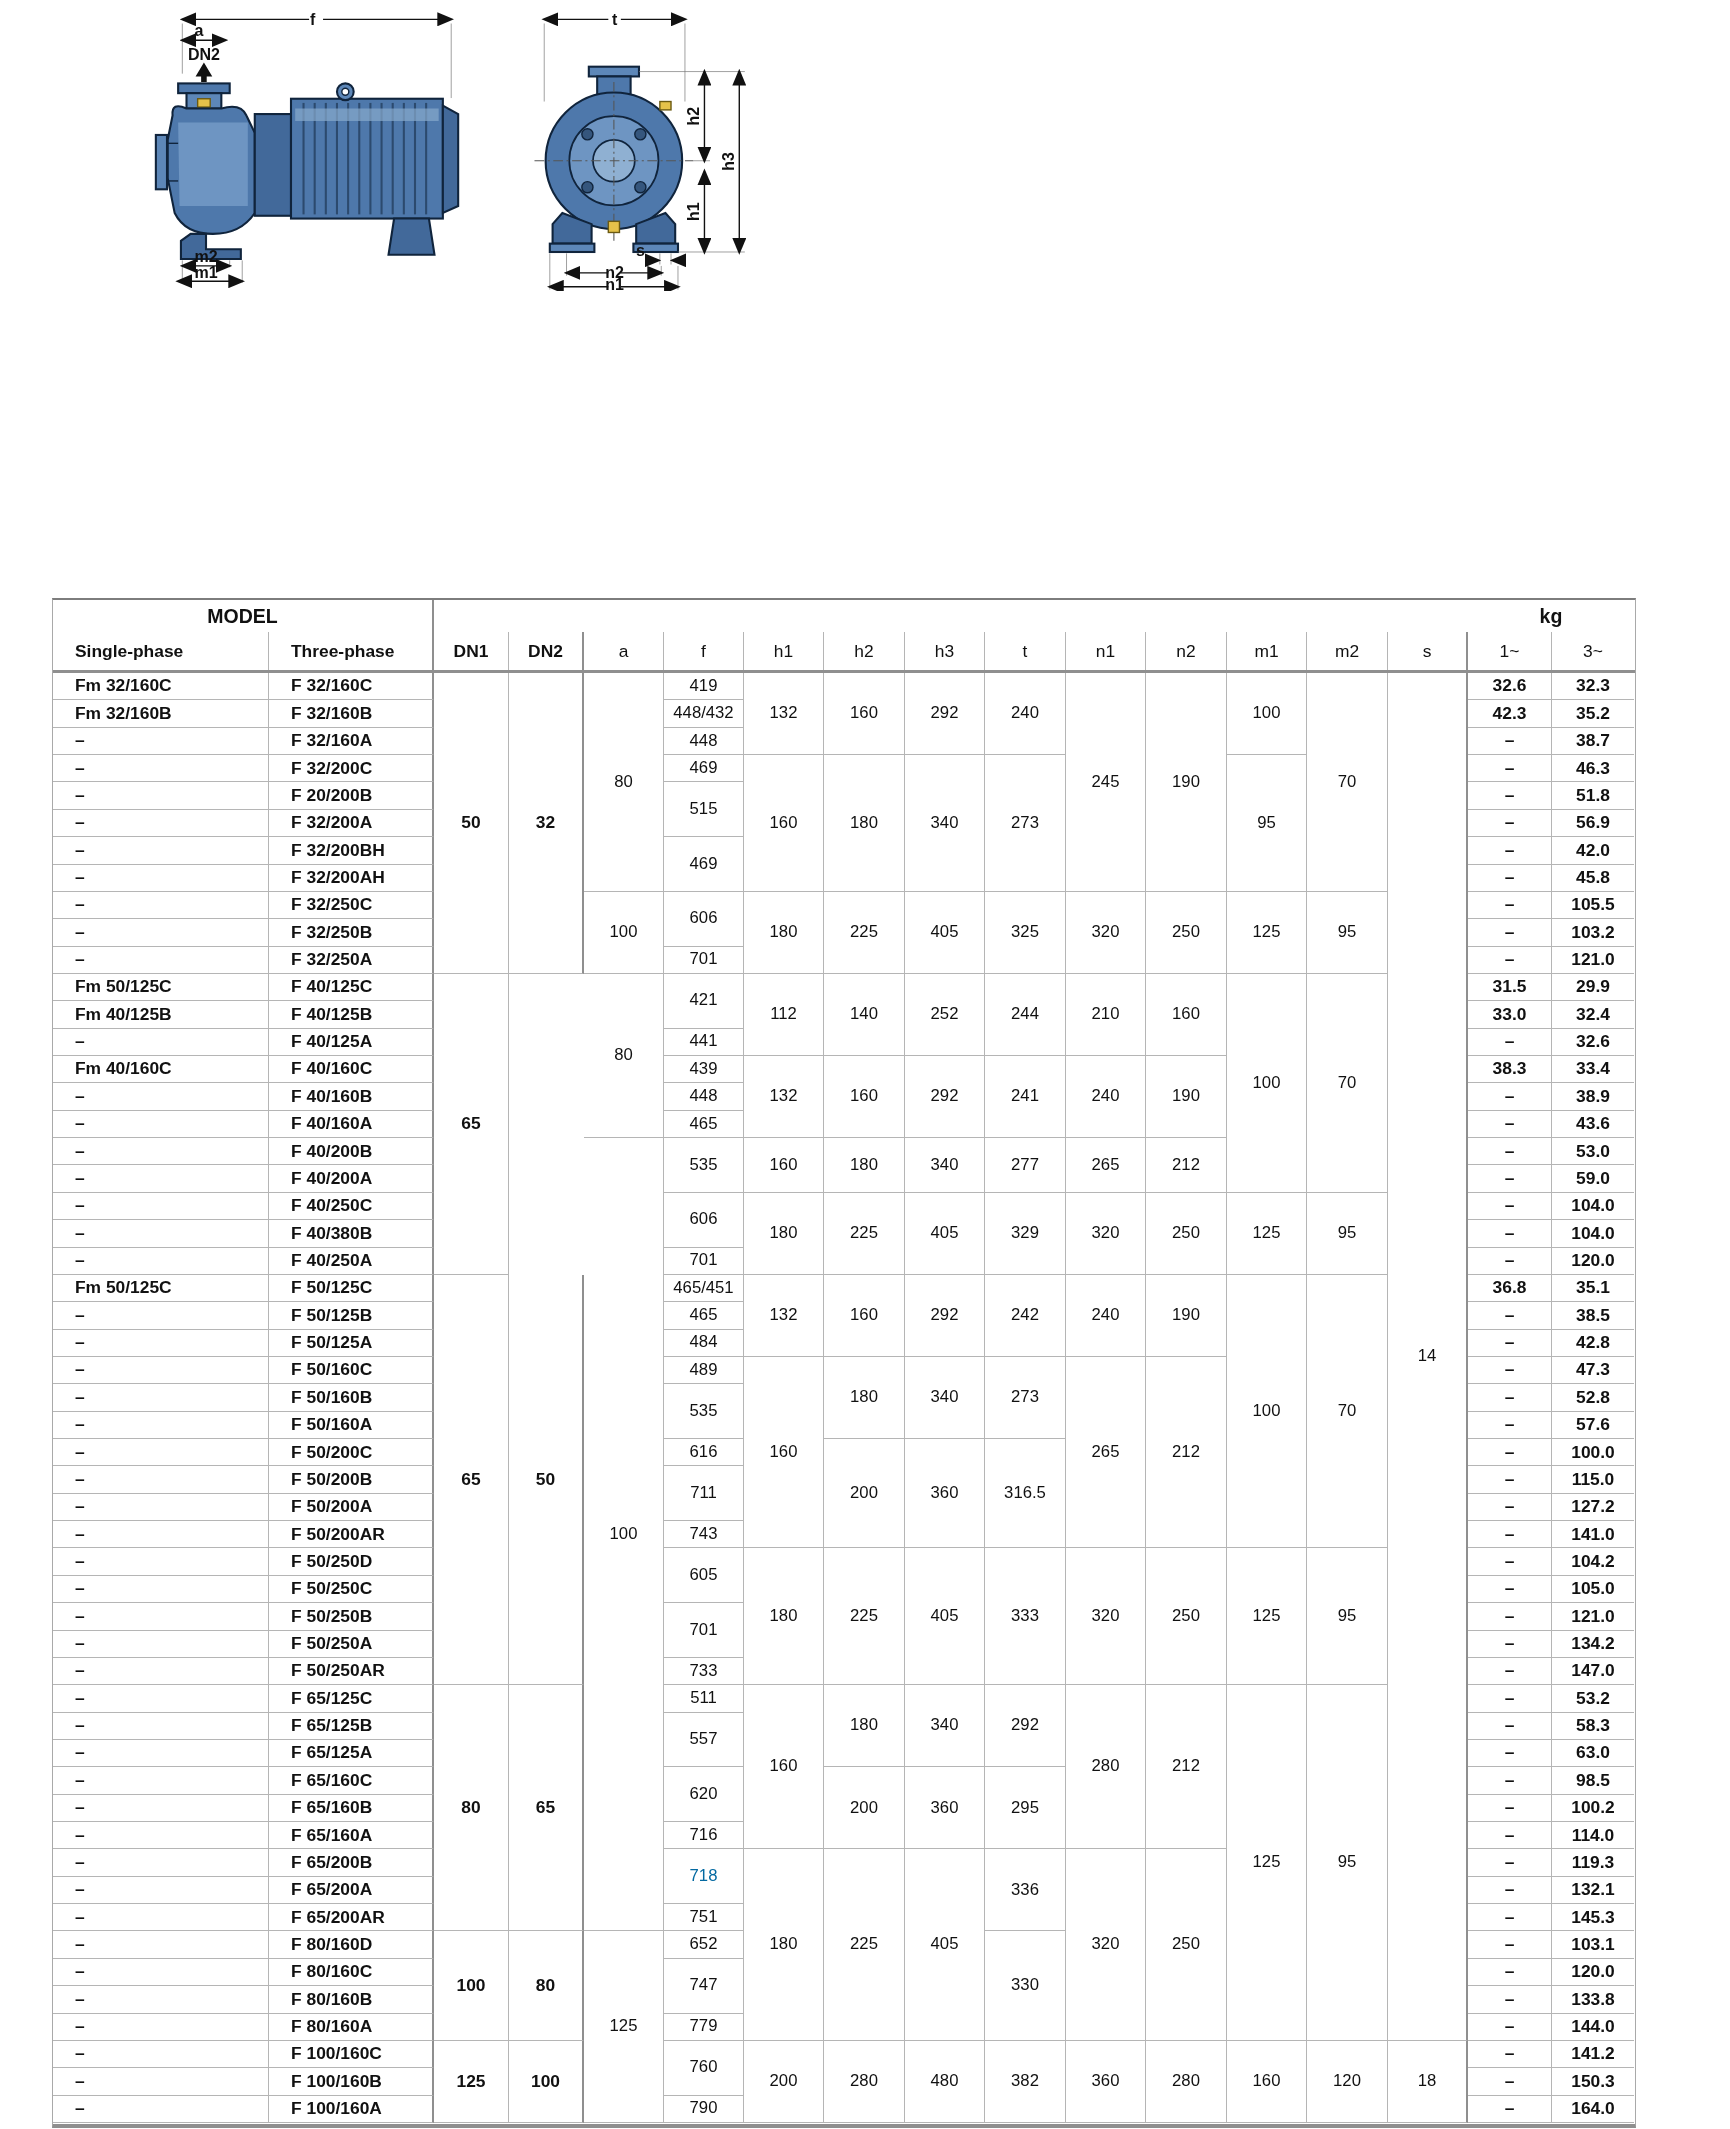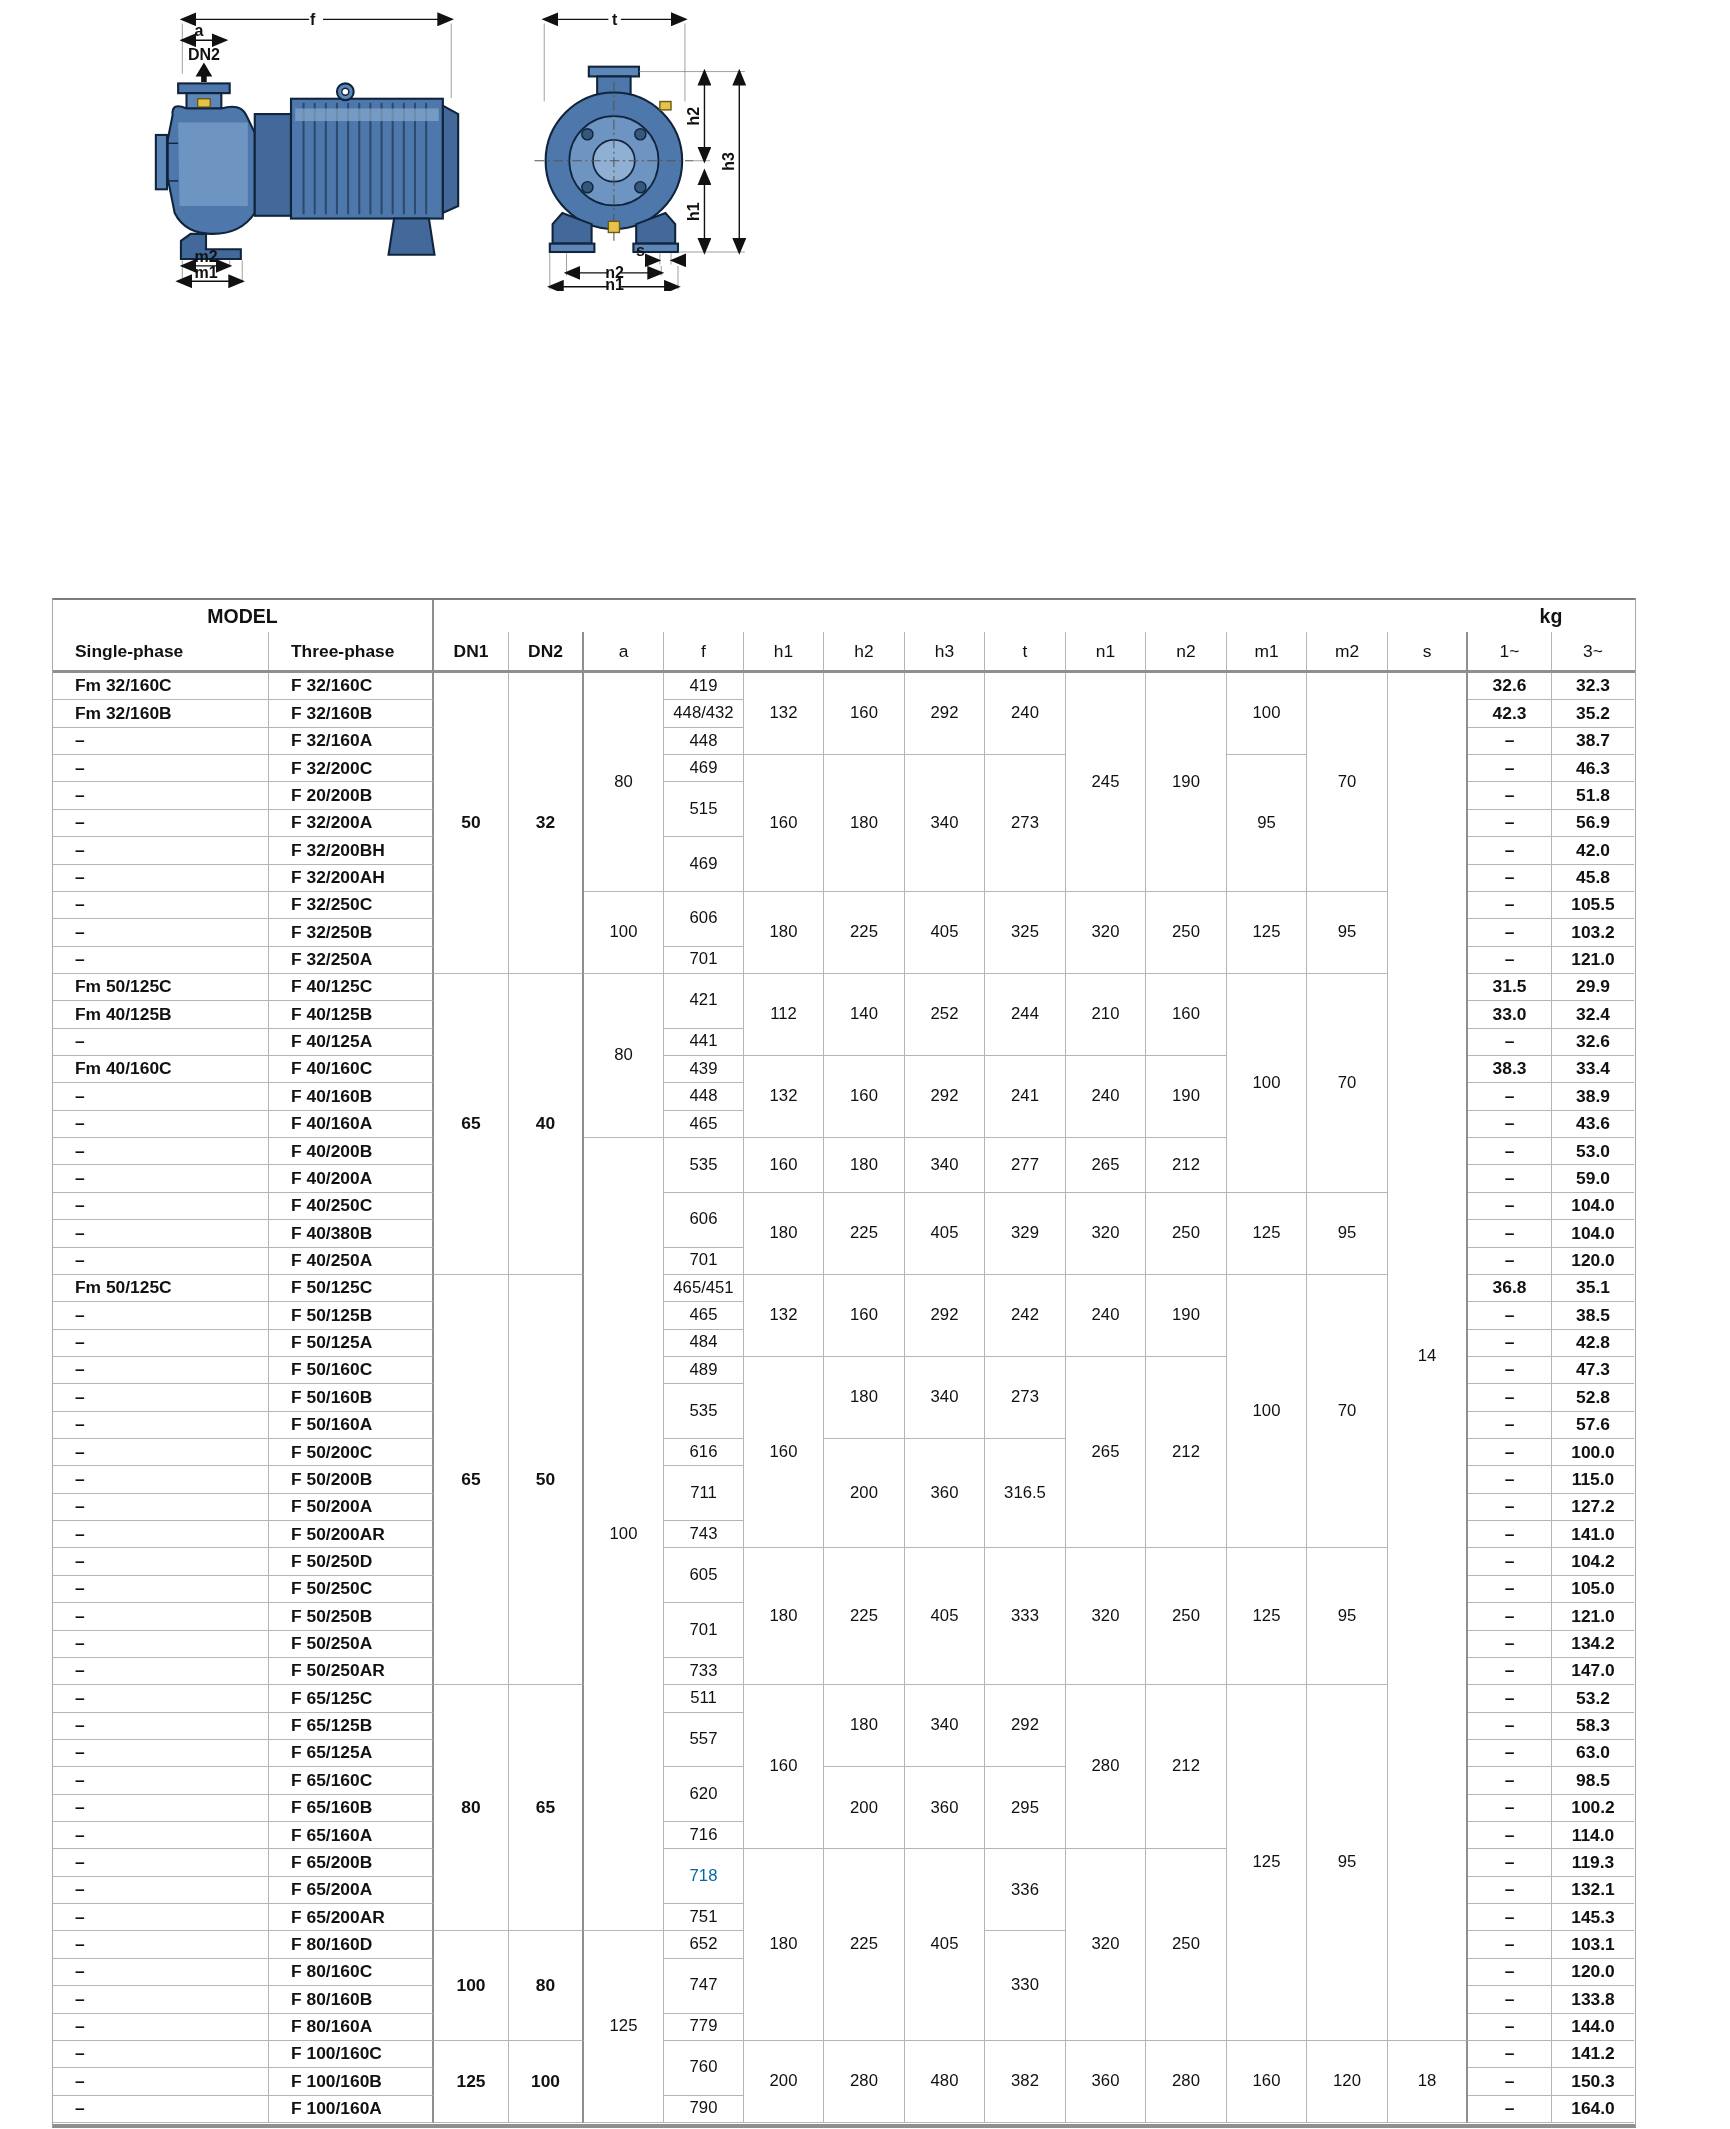--- a/index.html
+++ b/index.html
@@ -283,21 +283,20 @@
         <div class="cell c-three thick" style="grid-area: 51 / 2 / span 1;">F 100/160C</div>
         <div class="cell c-three thick" style="grid-area: 52 / 2 / span 1;">F 100/160B</div>
         <div class="cell c-three thick" style="grid-area: 53 / 2 / span 1;">F 100/160A</div>
         <div class="cell c-dn1" style="grid-area: 1 / 3 / span 11;">50</div>
         <div class="cell c-dn1" style="grid-area: 12 / 3 / span 11;">65</div>
         <div class="cell c-dn1" style="grid-area: 23 / 3 / span 15;">65</div>
         <div class="cell c-dn1" style="grid-area: 38 / 3 / span 9;">80</div>
         <div class="cell c-dn1" style="grid-area: 47 / 3 / span 4;">100</div>
         <div class="cell c-dn1" style="grid-area: 51 / 3 / span 3;">125</div>
         <div class="cell c-dn2 thick" style="grid-area: 1 / 4 / span 11;">32</div>
-        <div class="cell c-dn2 thick" style="grid-area: 12 / 4 / span 11;">40</div>
         <div class="cell c-dn2 thick" style="grid-area: 23 / 4 / span 15;">50</div>
         <div class="cell c-dn2 thick" style="grid-area: 38 / 4 / span 9;">65</div>
         <div class="cell c-dn2 thick" style="grid-area: 47 / 4 / span 4;">80</div>
         <div class="cell c-dn2 thick" style="grid-area: 51 / 4 / span 3;">100</div>
         <div class="cell c-a" style="grid-area: 1 / 5 / span 8;">80</div>
         <div class="cell c-a" style="grid-area: 9 / 5 / span 3;">100</div>
         <div class="cell c-a" style="grid-area: 12 / 5 / span 6;">80</div>
         <div class="cell c-a" style="grid-area: 18 / 5 / span 29;">100</div>
         <div class="cell c-a" style="grid-area: 47 / 5 / span 7;">125</div>
         <div class="cell c-f" style="grid-area: 1 / 6 / span 1;">419</div>

